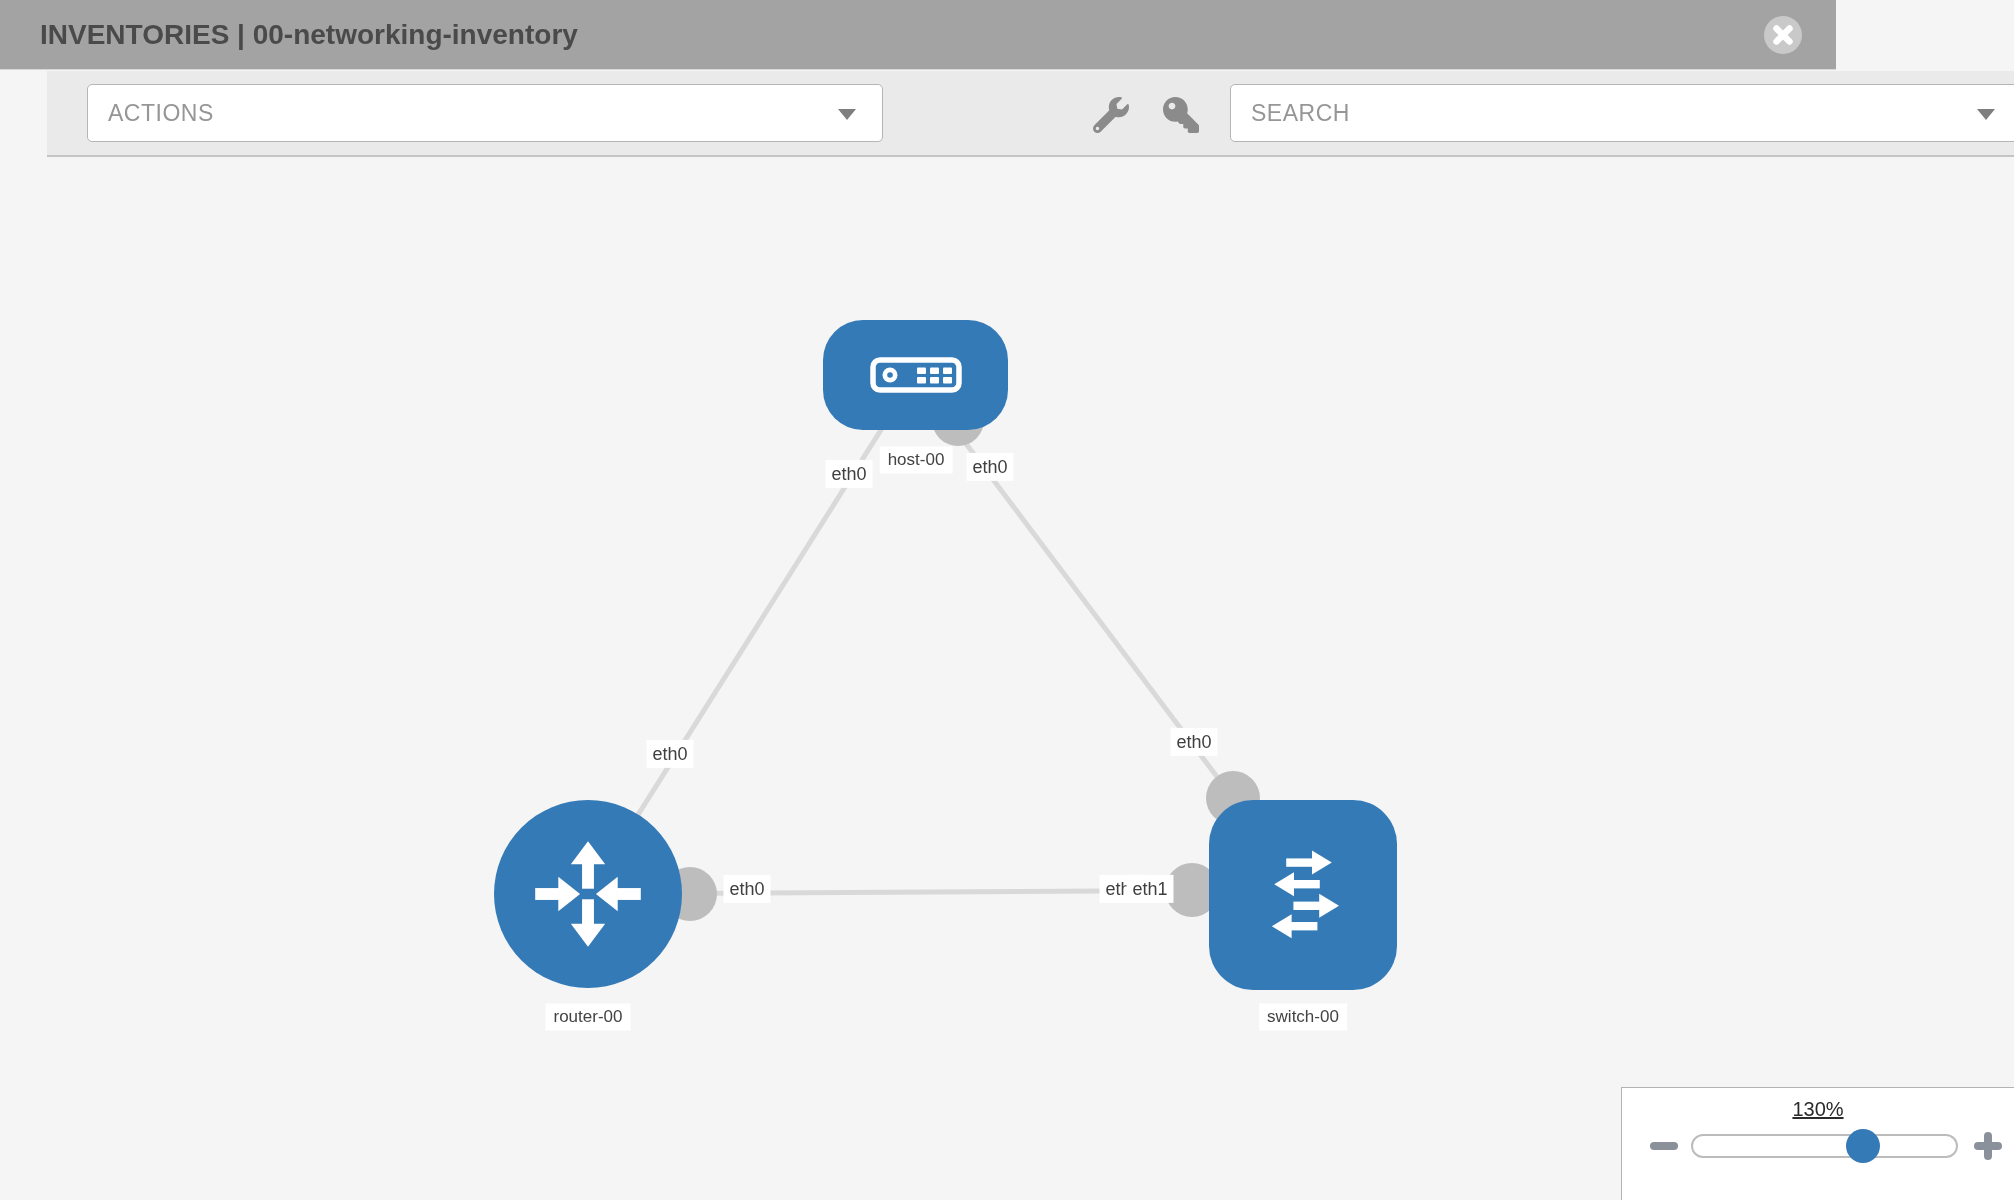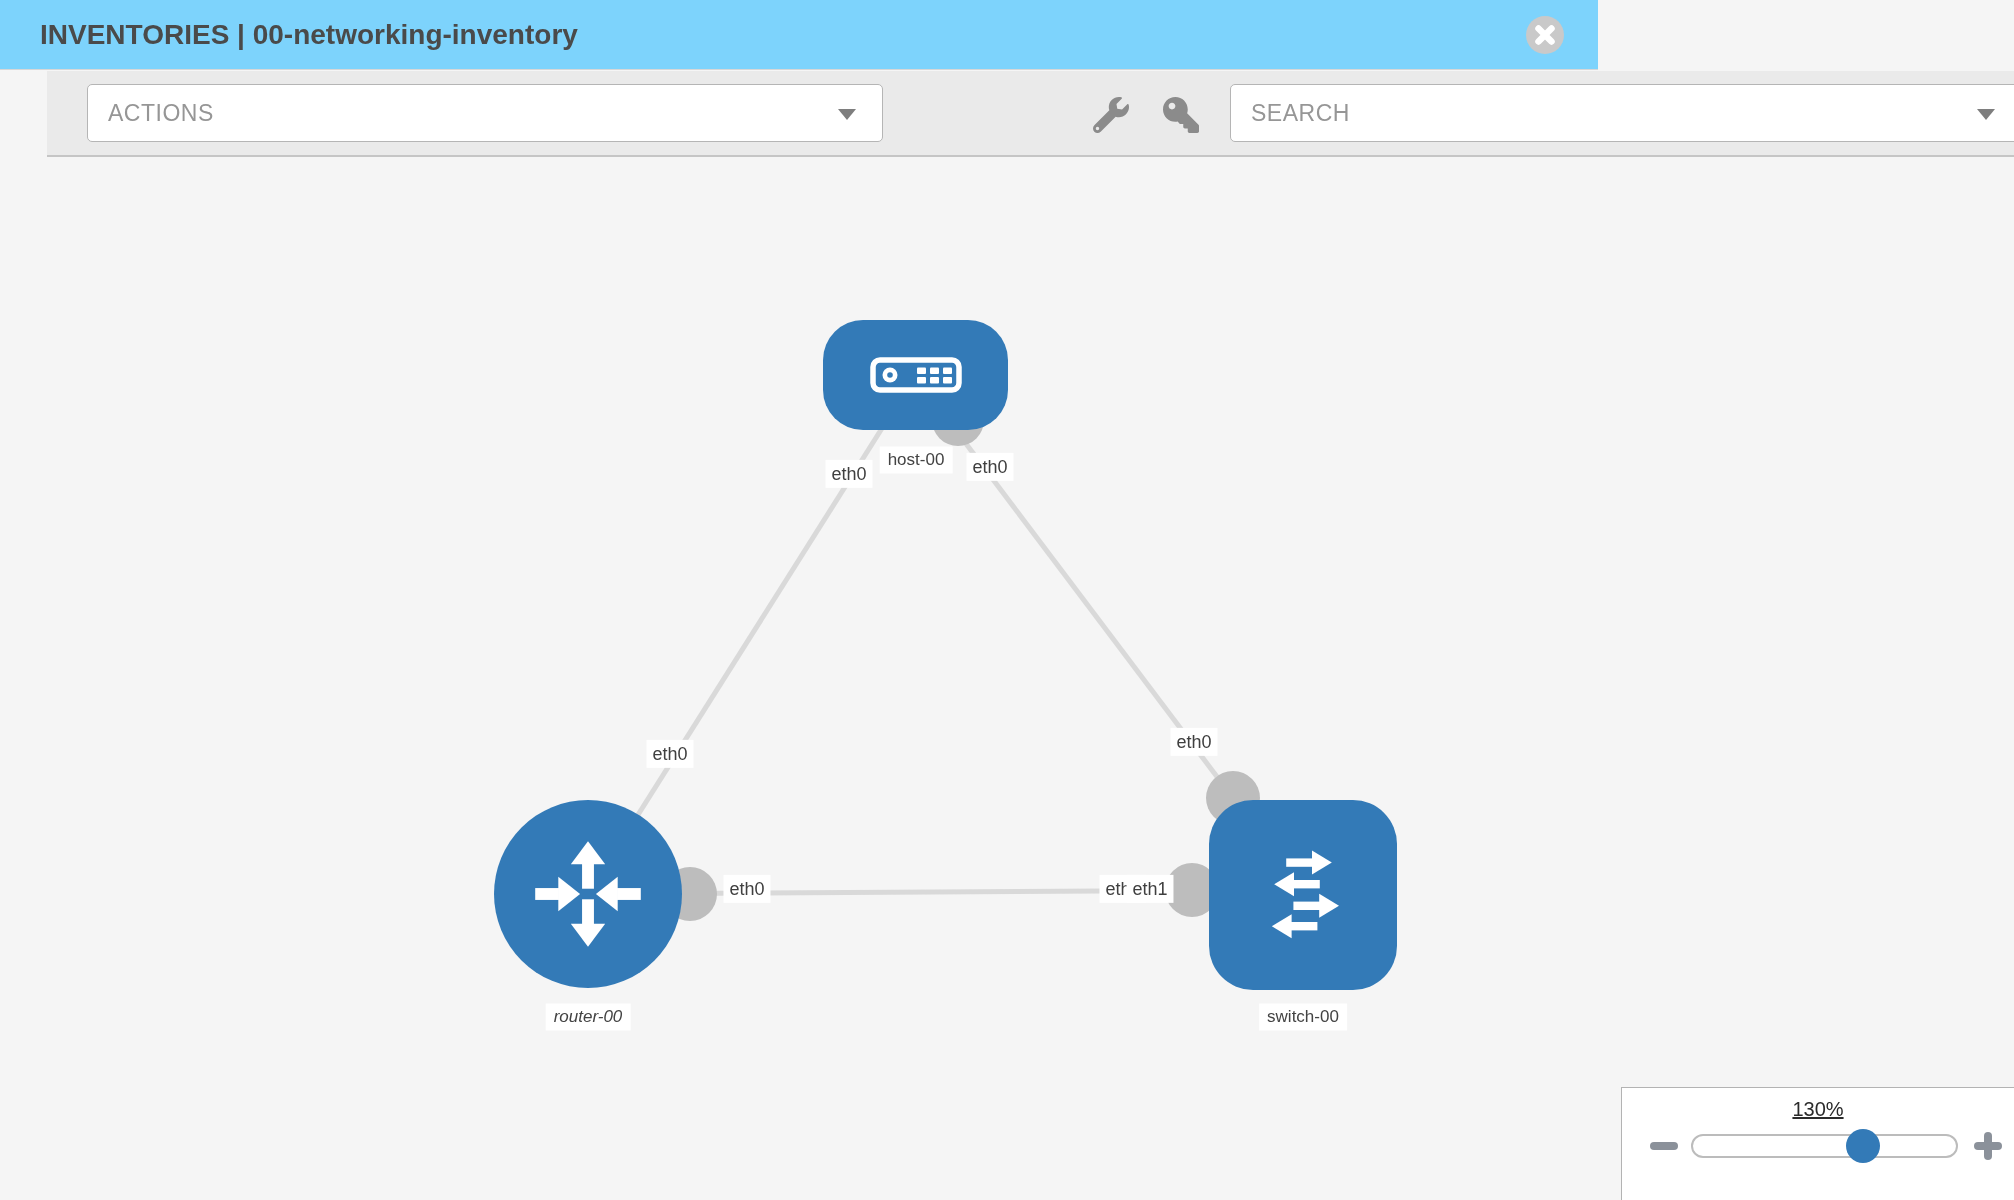--- a/index.html
+++ b/index.html
@@ -1,21 +1,21 @@
 <!DOCTYPE html>
 <html><head>
 <meta charset="utf-8">
 <style>
   * { box-sizing: border-box; margin: 0; padding: 0; }
   html, body { width: 2014px; height: 1200px; overflow: hidden;
     font-family: "Liberation Sans", "DejaVu Sans", sans-serif; background: #f5f5f5; }
 
   
-  .header { position: absolute; top: 0; left: 0; width: 1598px; height: 70px;
-    background: #7dd3fc; border-bottom: 1px solid #d7d7d7; z-index: 10; }
+  .header { position: absolute; top: 0; left: 0; width: 1836px; height: 70px;
+    background: #a3a3a3; border-bottom: 1px solid #d7d7d7; z-index: 10; }
   .page-title { position: absolute; left: 40px; top: 0; line-height: 70px;
     font-size: 28px; font-weight: bold; color: #4a4a4a; }
   .close-btn { position: absolute; right: 34px; top: 16px; width: 38px; height: 38px;
     border-radius: 50%; background: #c9c9c9; cursor: pointer;
     display: flex; align-items: center; justify-content: center; }
 
   
   .toolbar { position: absolute; top: 71px; left: 0; width: 2014px; height: 86px;
     background: #eaeaea; border-bottom: 2px solid #c5c5c5; z-index: 9; margin-left: 47px; }
   .select-box { position: absolute; top: 13px; height: 58px; background: #ffffff;
@@ -161,21 +161,21 @@
 
   <div class="chip" style="left:849px; top:313px;">eth0</div>
   <div class="chip" style="left:990px; top:306px;">eth0</div>
   <div class="chip" style="left:670px; top:593px;">eth0</div>
   <div class="chip" style="left:1194px; top:581px;">eth0</div>
   <div class="chip" style="left:747px; top:728px;">eth0</div>
   <div class="chip" style="left:1123px; top:728px;">eth0</div>
   <div class="chip" style="left:1150px; top:728px;">eth1</div>
 
   <div class="chip node-label" style="left:916px; top:299px;">host-00</div>
-  <div class="chip node-label" style="left:588px; top:856px;font-style:italic;">router-00</div>
+  <div class="chip node-label" style="left:588px; top:856px;">router-00</div>
   <div class="chip node-label" style="left:1303px; top:856px;">switch-00</div>
 
   <div class="zoom-panel">
     <div class="zoom-level">130%</div>
     <div class="minus-btn"></div>
     <div class="slider-track">
       <div class="slider-thumb"></div>
     </div>
     <div class="plus-btn"></div>
   </div>

